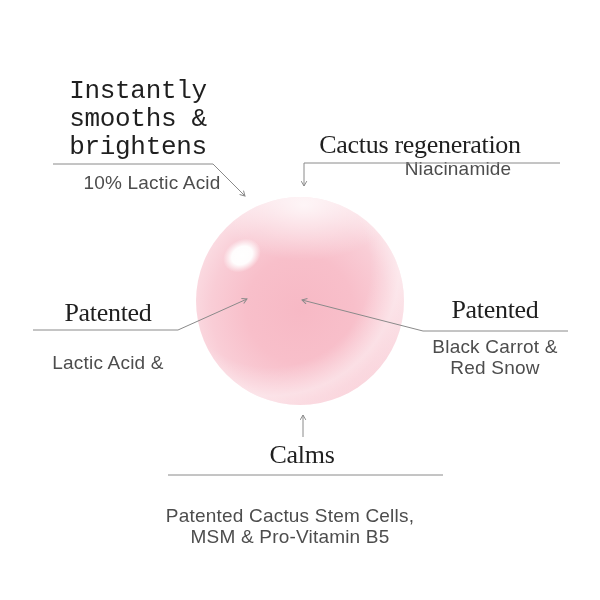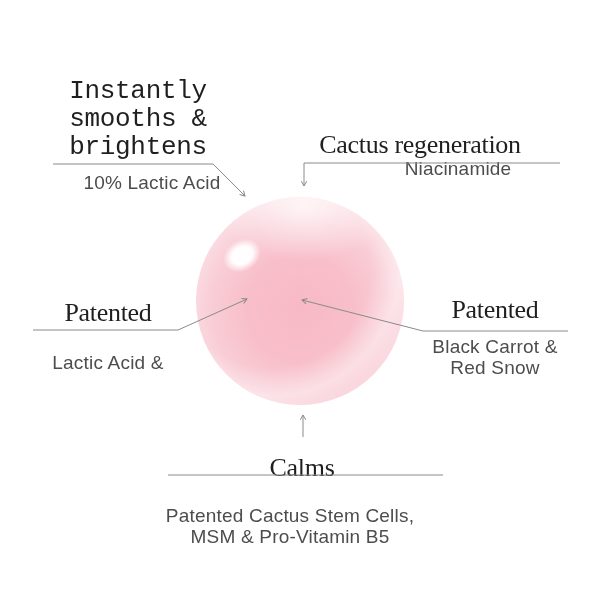--- a/index.html
+++ b/index.html
@@ -61,21 +61,21 @@
     font-size:19px;line-height:21px;letter-spacing:0.2px;
   }
   .h-smooths {left:38px;  top:77px;  width:200px;font-family:Liberation Mono, monospace;}
   .s-smooths {left:72px;  top:172px; width:160px;}
   .h-boosts  {left:300px; top:131px; width:240px;}
   .s-boosts  {left:388px; top:158px; width:140px;}
   .h-hydrates{left:28px;  top:299px; width:160px;}
   .s-hydrates{left:18px;  top:352px; width:180px;}
   .h-protects{left:405px; top:296px; width:180px;}
   .s-protects{left:405px; top:336px; width:180px;}
-  .h-calms   {left:222px; top:441px; width:160px;margin-top:13px;}
+  .h-calms   {left:222px; top:441px; width:160px;}
   .s-calms   {left:130px; top:483px; width:320px;margin-top:22px;}
 </style>
 </head>
 <body>
 
 <div class="canvas">
 
   <div class="sphere">
     <div class="highlight"></div>
   </div>

